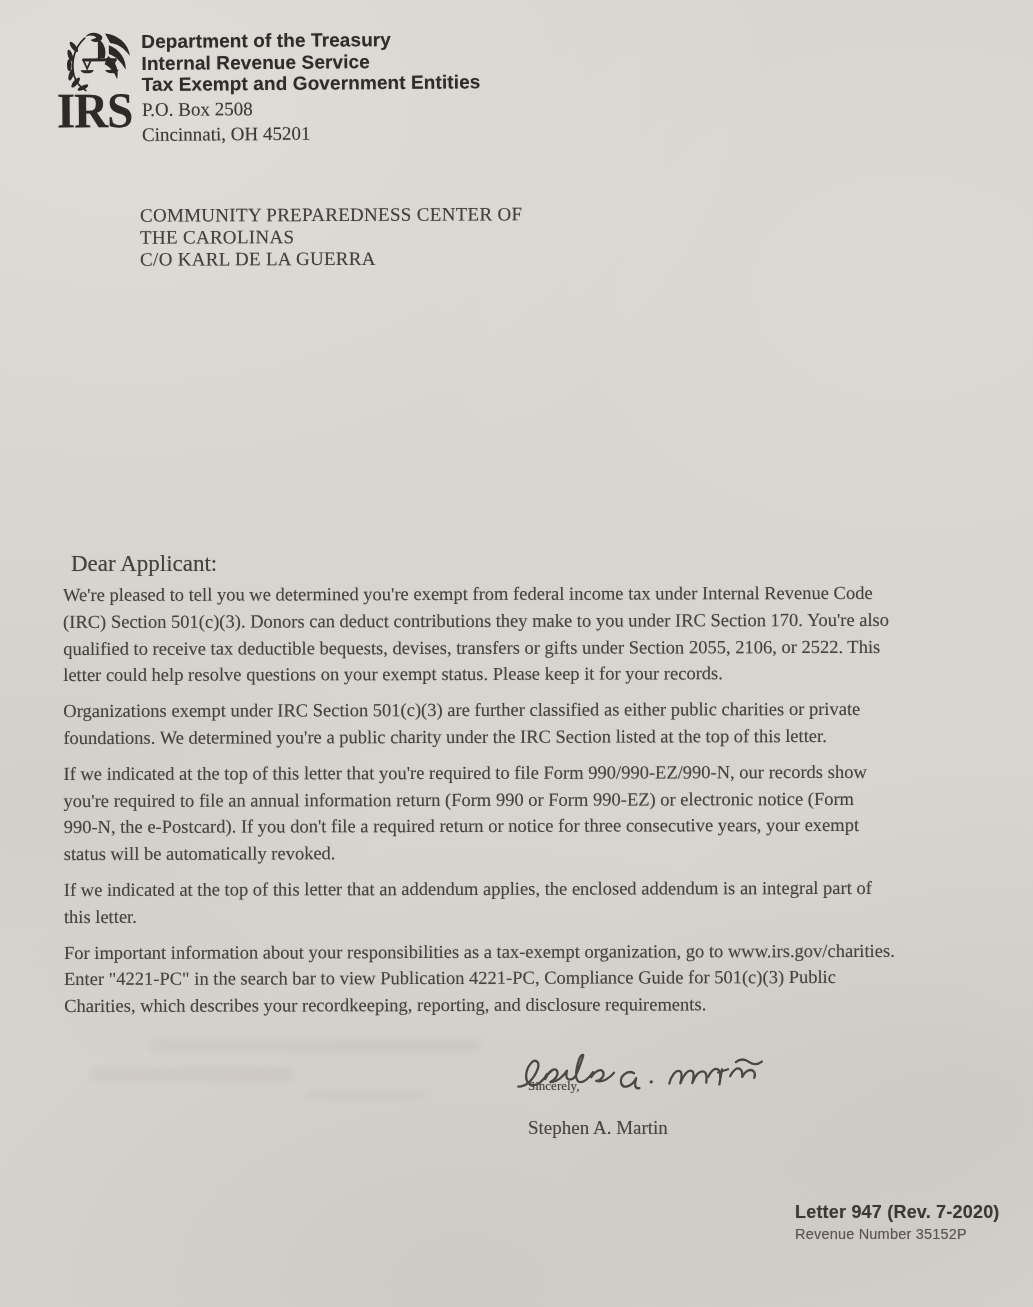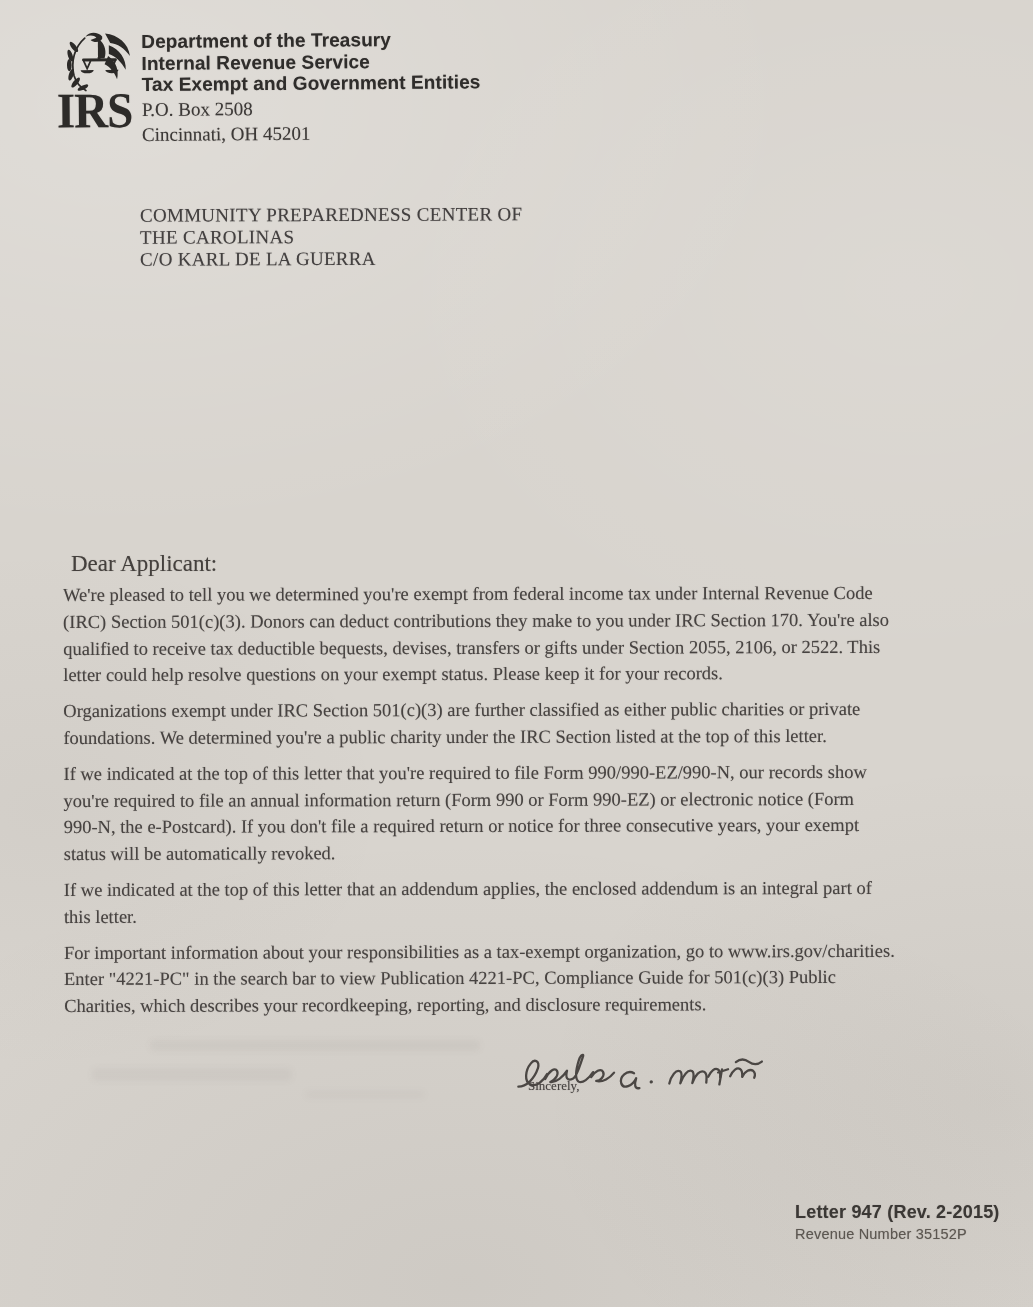--- a/index.html
+++ b/index.html
@@ -162,24 +162,25 @@
       <circle cx="137" cy="38" r="1.7" fill="#4b4744" stroke="none"></circle>
       <path d="M155 40 c2 -8 7 -14 11 -12 c3 2 1 8 0 12 c3 -8 8 -14 12 -12 c3 2 1 8 0 12 c3 -8 8 -13 12 -11 c4 2 2 8 2 11"></path>
       <path d="M194 34 c3 -6 7 -9 10 -7 c3 2 2 6 2 8"></path>
       <path d="M208 27 l-3 15 M204 30 l10 -3"></path>
       <path d="M216 34 c3 -6 7 -9 10 -7 c3 2 2 6 2 8 c3 -6 8 -8 11 -6 c2 2 2 5 1 7"></path>
       <path d="M222 20 c4 -3 9 -3 13 0 c4 3 9 3 13 0"></path>
     </g>
   </svg>
 
   <div class="signer">
+    <div class="name soft">Stephen A. Martin</div>
   </div>
 
   <div class="footer">
-    <div class="letter-number soft">Letter 947 (Rev. 2-2015)</div>
+    <div class="letter-number soft">Letter 947 (Rev. 7-2020)</div>
     <div class="catalog-number soft">Revenue Number 35152P</div>
   </div>
 
   <div class="ghost ghost-1"></div>
   <div class="ghost ghost-2"></div>
   <div class="ghost ghost-3"></div>
 
 </div>
 
 </body></html>

